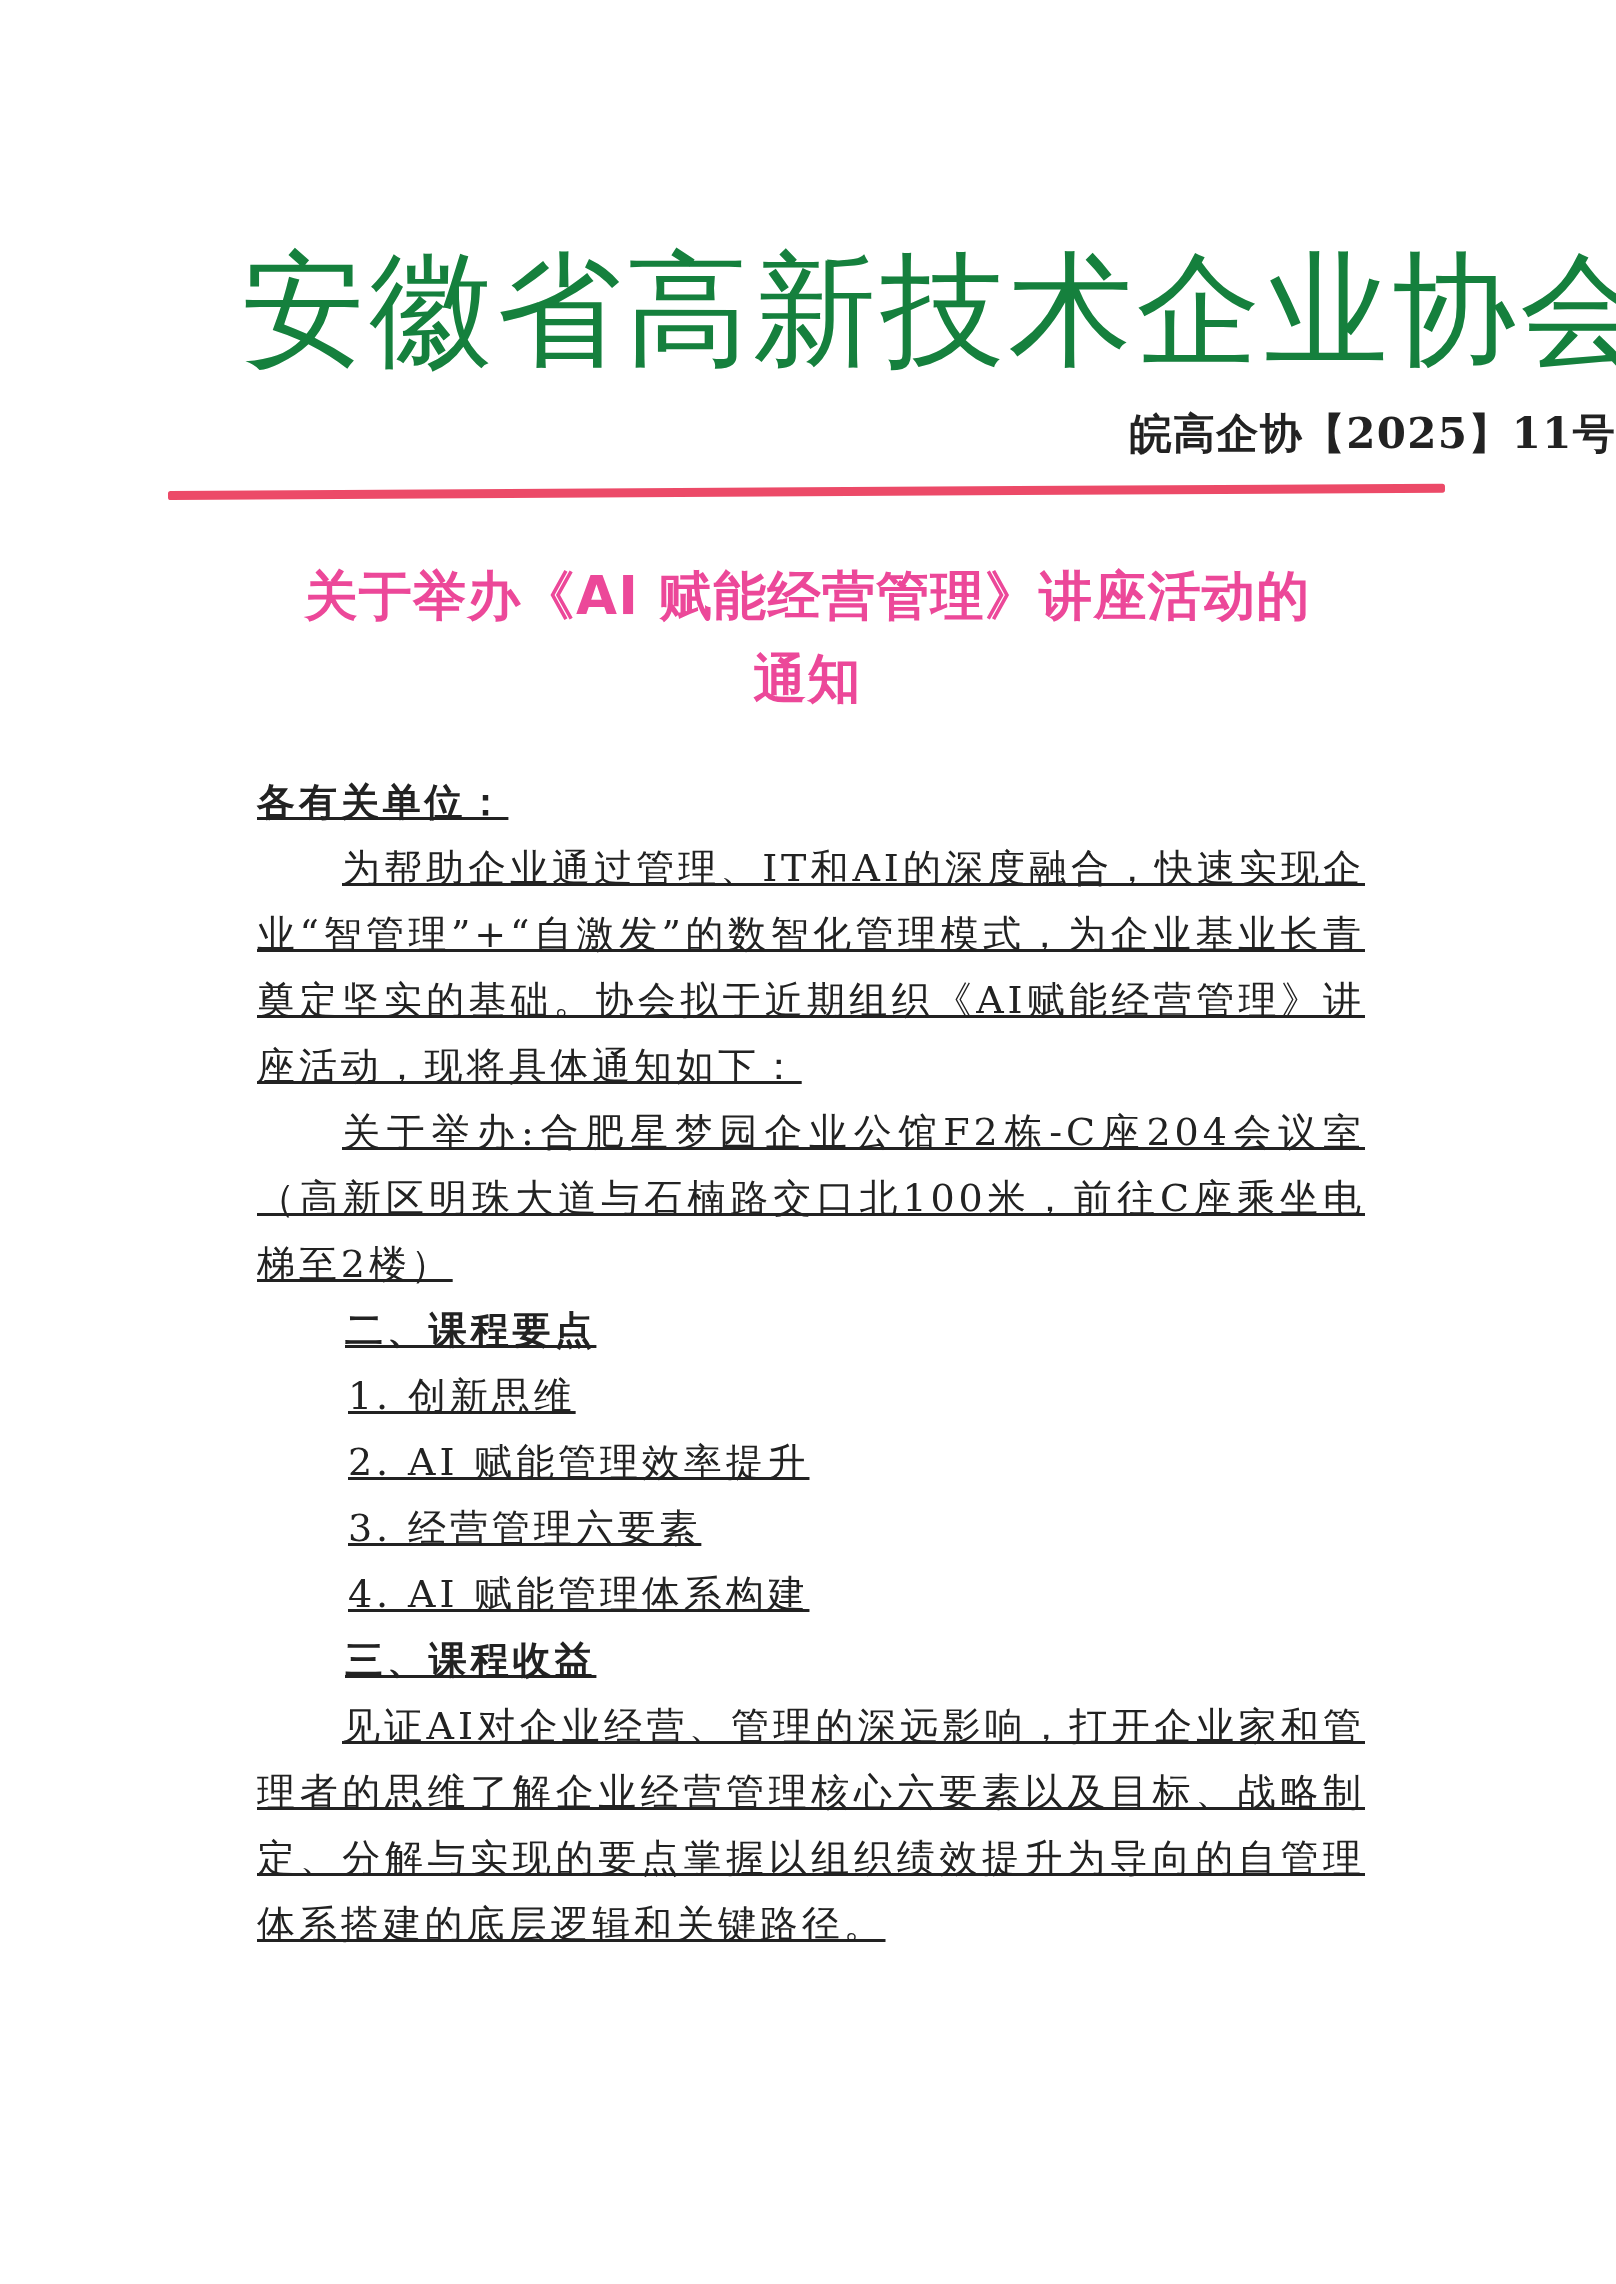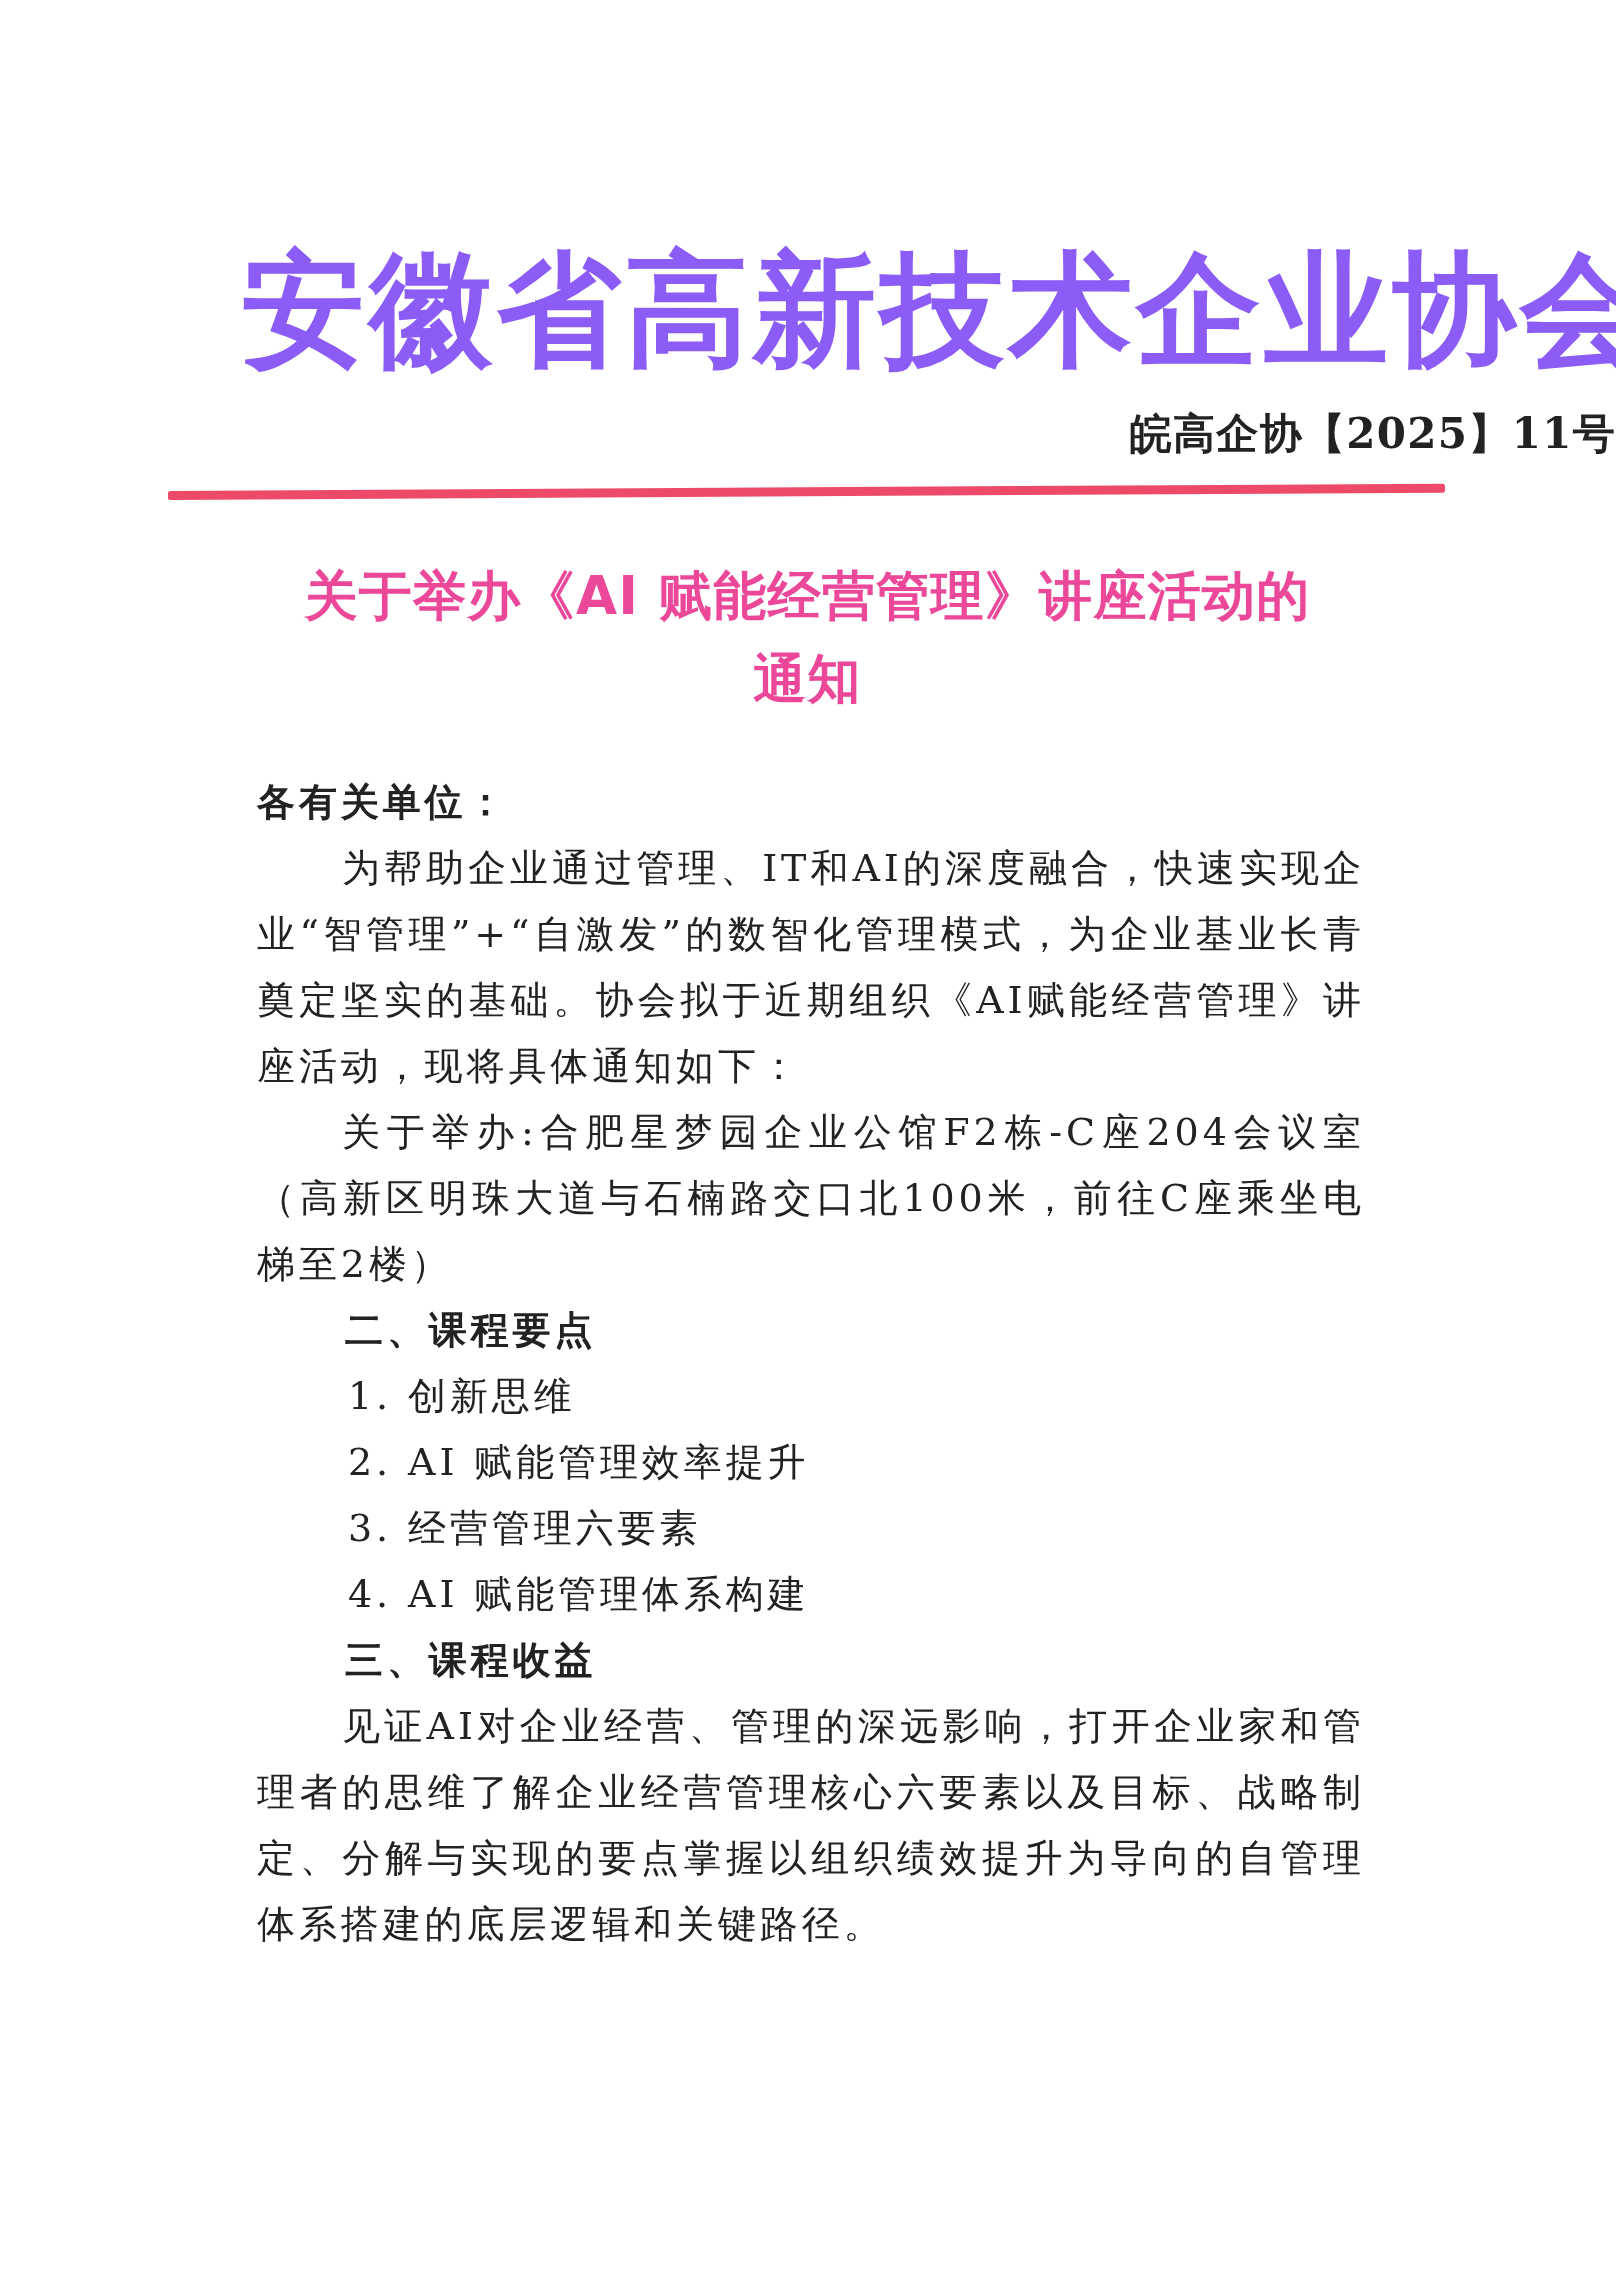--- a/index.html
+++ b/index.html
@@ -3,21 +3,21 @@
   <meta charset="utf-8">
   <style>
     html, body { margin: 0; padding: 0; background: #ffffff; }
     body {
       width: 1616px; height: 2284px; position: relative; overflow: hidden;
       font-family: "DejaVu Serif", "Liberation Serif", serif; color: #1a1a1a;
     }
     .org-header {
       position: absolute; left: 241px; top: 235px; width: 1121px;
       text-align: center; font-family: "DejaVu Sans", "Liberation Sans", sans-serif;
-      font-size: 124px; font-weight: bold; color: #8b5cf6; letter-spacing: 3.9px;
+      font-size: 124px; font-weight: normal; color: #15803d; letter-spacing: 3.9px;
       line-height: 150px; white-space: nowrap;
     }
     .doc-number {
       position: absolute; left: 0; width: 1616px; top: 404px; text-align: right;
       font-family: "DejaVu Serif", "Liberation Serif", serif;
       font-size: 42px; font-weight: bold; color: #222; letter-spacing: 1.3px; line-height: 59px;
     }
     .red-rule {
       position: absolute; left: 168px; top: 491px; width: 1277px; height: 8.5px;
       background: #ec4a68; transform: rotate(-0.33deg); transform-origin: left center;
@@ -25,21 +25,21 @@
     }
     .doc-title {
       position: absolute; left: 195px; width: 1225px; top: 554px; text-align: center;
       font-family: "DejaVu Sans", "Liberation Sans", sans-serif;
       font-size: 53px; font-weight: bold; color: #ec4899; line-height: 83px; letter-spacing: 1.3px;
     }
     .content {
       position: absolute; left: 257px; top: 769px; width: 1108px;
       font-size: 38px; line-height: 66px; color: #222; letter-spacing: 3.9px;
     }
-    .content p { margin: 0; }
+    .content p { margin: 0; text-decoration: underline; }
     .salutation { font-family: "DejaVu Sans", "Liberation Sans", sans-serif; font-weight: bold; }
     .indent { text-indent: 85px; }
     .section-heading {
       padding-left: 88px; font-family: "DejaVu Sans", "Liberation Sans", sans-serif; font-weight: bold;
     }
     .list-item { padding-left: 91px; }
     .justify { text-align: justify; }
   </style>
 </head>
 <body>

